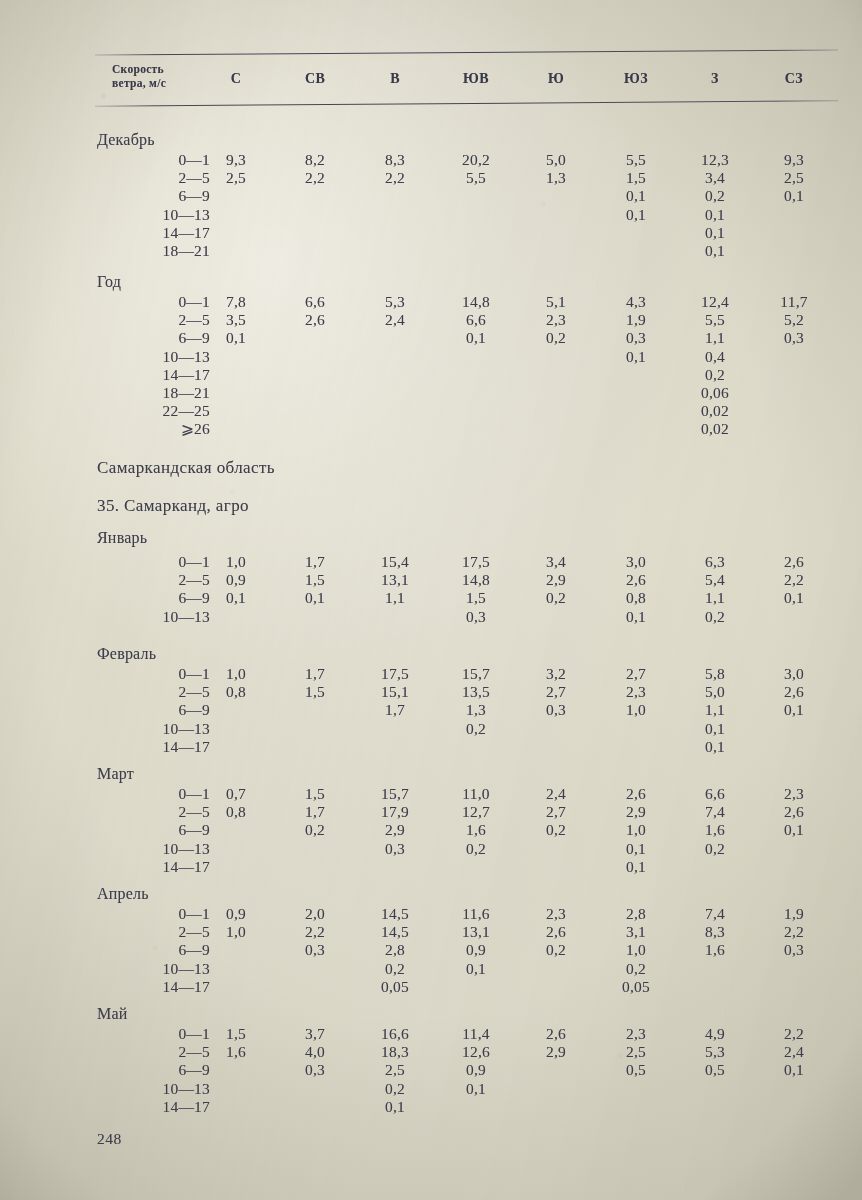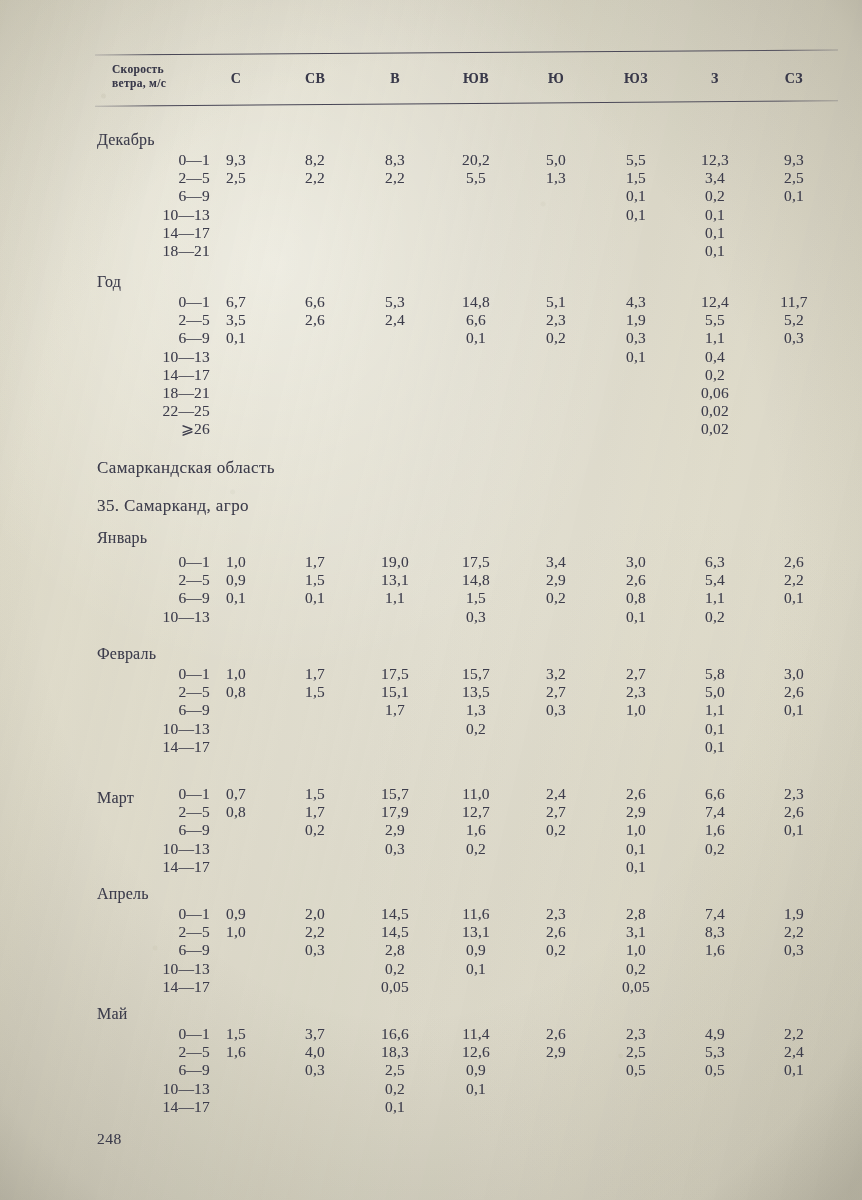--- a/index.html
+++ b/index.html
@@ -248,21 +248,21 @@
           <div class="cell c3"></div>
           <div class="cell c4"></div>
           <div class="cell c5"></div>
           <div class="cell c6"></div>
           <div class="cell c7">0,1</div>
           <div class="cell c8"></div>
         </div>
         <div class="month" style="top: 272px;">Год</div>
         <div class="row" style="top: 293px;">
           <div class="cell lbl c0">0—1</div>
-          <div class="cell c1">6,7</div>
+          <div class="cell c1">7,8</div>
           <div class="cell c2">6,6</div>
           <div class="cell c3">5,3</div>
           <div class="cell c4">14,8</div>
           <div class="cell c5">5,1</div>
           <div class="cell c6">4,3</div>
           <div class="cell c7">12,4</div>
           <div class="cell c8">11,7</div>
         </div>
         <div class="row" style="top: 311.2px;">
           <div class="cell lbl c0">2—5</div>
@@ -339,21 +339,21 @@
           <div class="cell c5"></div>
           <div class="cell c6"></div>
           <div class="cell c7">0,02</div>
           <div class="cell c8"></div>
         </div>
         <div class="month" style="top: 528px;">Январь</div>
         <div class="row" style="top: 553px;">
           <div class="cell lbl c0">0—1</div>
           <div class="cell c1">1,0</div>
           <div class="cell c2">1,7</div>
-          <div class="cell c3">19,0</div>
+          <div class="cell c3">15,4</div>
           <div class="cell c4">17,5</div>
           <div class="cell c5">3,4</div>
           <div class="cell c6">3,0</div>
           <div class="cell c7">6,3</div>
           <div class="cell c8">2,6</div>
         </div>
         <div class="row" style="top: 571.2px;">
           <div class="cell lbl c0">2—5</div>
           <div class="cell c1">0,9</div>
           <div class="cell c2">1,5</div>
@@ -435,21 +435,21 @@
           <div class="cell lbl c0">14—17</div>
           <div class="cell c1"></div>
           <div class="cell c2"></div>
           <div class="cell c3"></div>
           <div class="cell c4"></div>
           <div class="cell c5"></div>
           <div class="cell c6"></div>
           <div class="cell c7">0,1</div>
           <div class="cell c8"></div>
         </div>
-        <div class="month" style="top: 788px;">Март</div>
+        <div class="month" style="top: 764px;">Март</div>
         <div class="row" style="top: 785px;">
           <div class="cell lbl c0">0—1</div>
           <div class="cell c1">0,7</div>
           <div class="cell c2">1,5</div>
           <div class="cell c3">15,7</div>
           <div class="cell c4">11,0</div>
           <div class="cell c5">2,4</div>
           <div class="cell c6">2,6</div>
           <div class="cell c7">6,6</div>
           <div class="cell c8">2,3</div>

